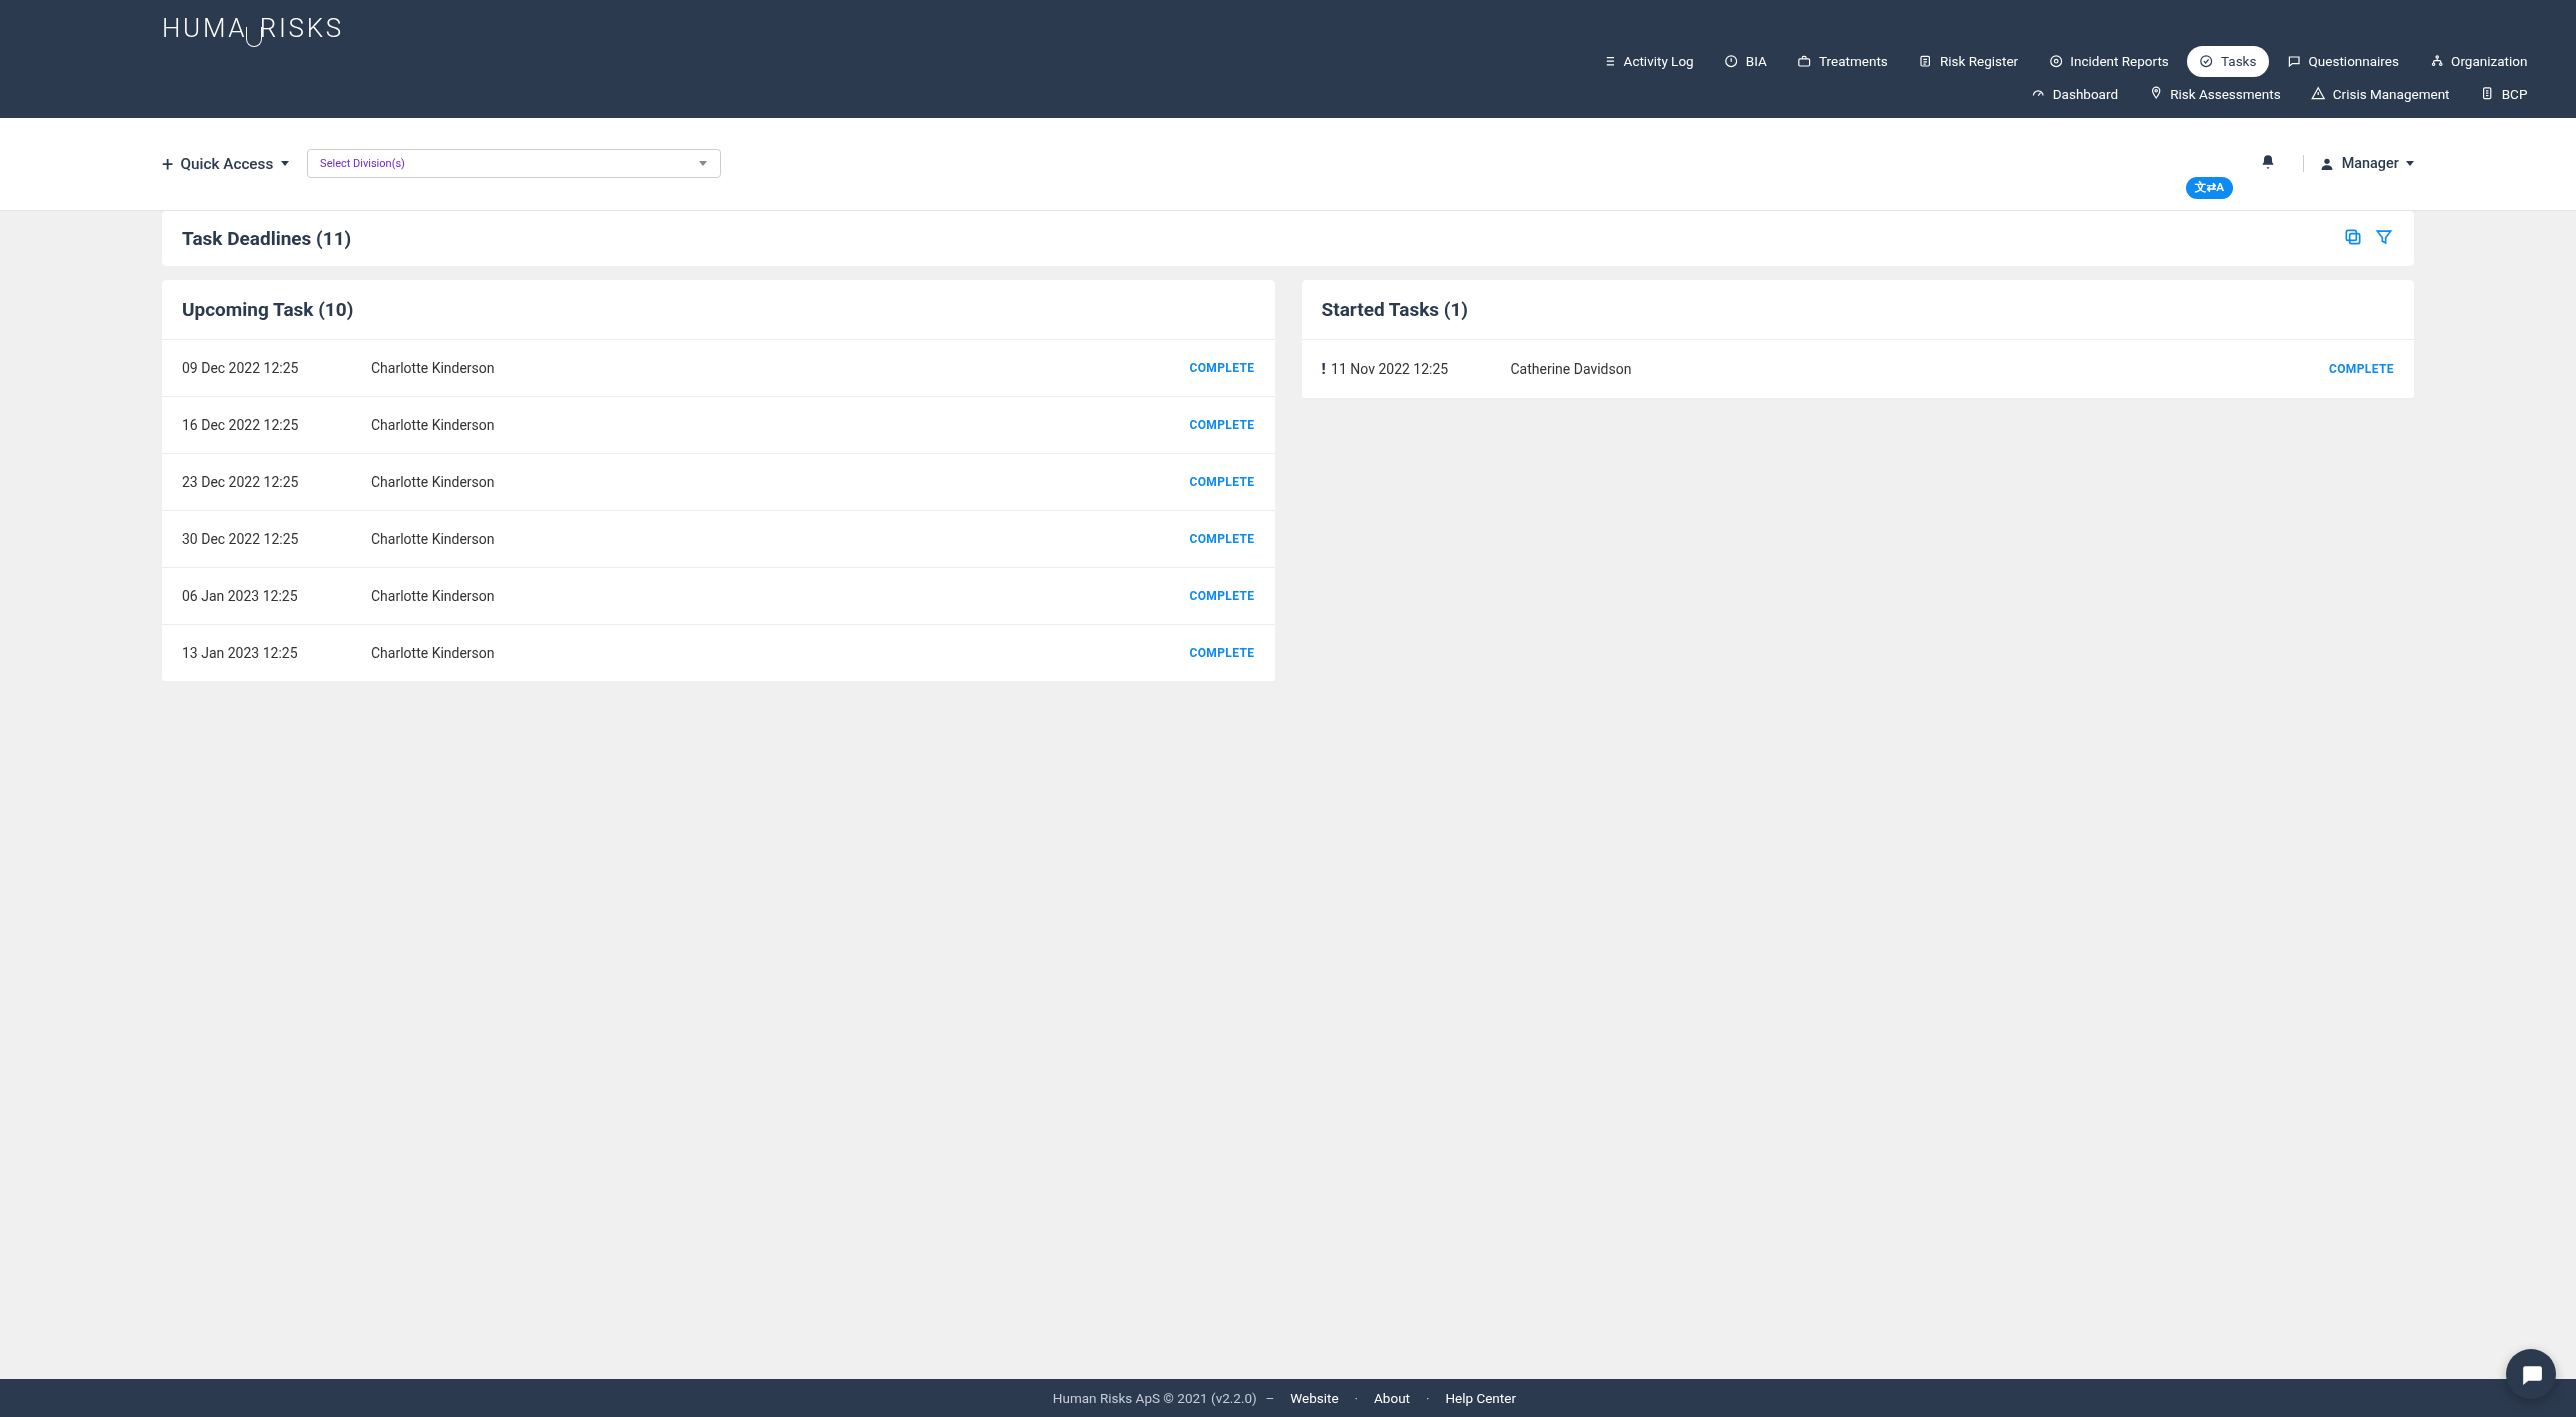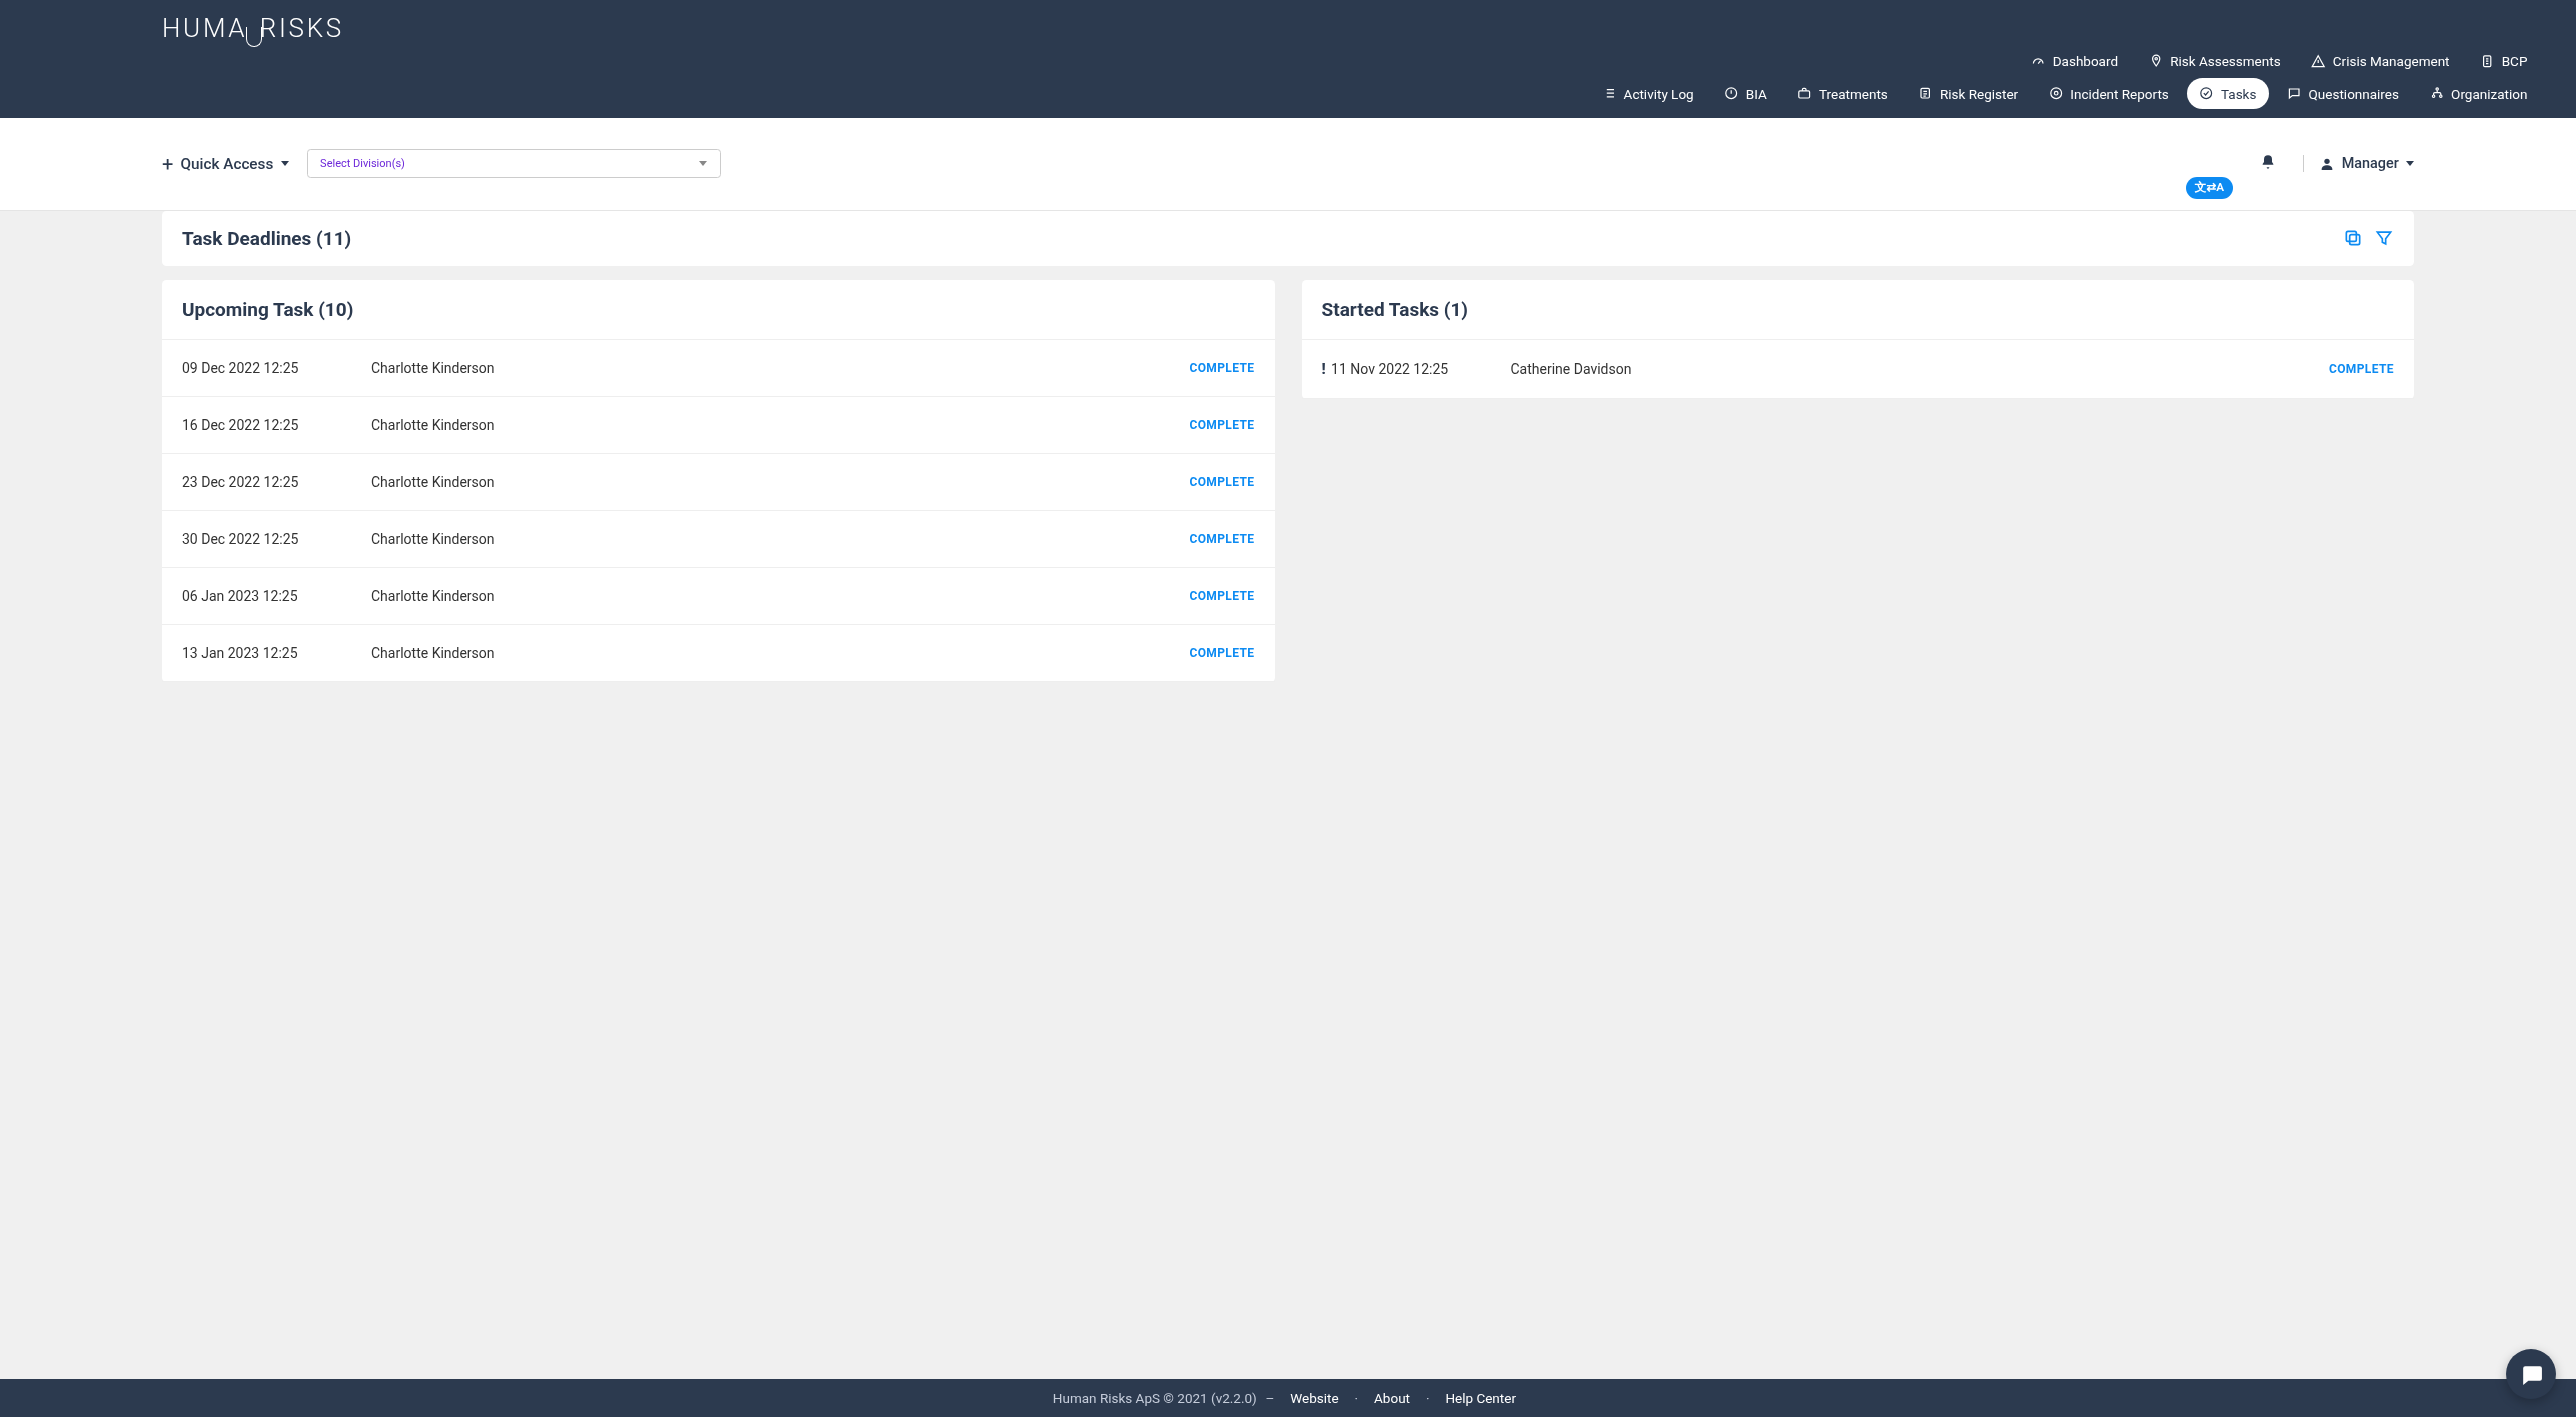--- a/index.html
+++ b/index.html
@@ -111,21 +111,20 @@
   }
   .card {
     background:#fff;
     border-radius:4.5px;
     margin-top:0;
   }
   .deadlines-card {
     padding:16px 20px;
     display:flex;
     justify-content:space-between;
-    align-items:center;
   }
   .section-title {
     font-size:19px;
     font-weight:700;
     color:#2c3a4f;
   }
   .card-actions { display:flex; gap:10.8px; }
   .card-actions svg { width:20px; height:20px; stroke:#0d8bf2; fill:none; stroke-width:2; cursor:pointer;}
 
   .two-col {
@@ -200,50 +199,20 @@
 
 </style>
 </head>
 <body>
 
 <div class="header">
   <div class="logo">
     HUMA<span class="curve"></span>RISKS
   </div>
   <div class="nav-rows">
-    <div class="nav-row" id="nav-row-2">
-        <div class="nav-item">
-          <svg viewBox="0 0 24 24">
-            <path d="M4 16a8 8 0 0 1 16 0"></path>
-            <path d="M12 16l4-5"></path>
-          </svg>
-          <span>Dashboard</span>
-        </div>
-        <div class="nav-item">
-          <svg viewBox="0 0 24 24">
-            <path d="M12 2a6 6 0 0 0-6 6c0 4 6 12 6 12s6-8 6-12a6 6 0 0 0-6-6z"></path>
-            <circle cx="12" cy="8" r="2"></circle>
-          </svg>
-          <span>Risk Assessments</span>
-        </div>
-        <div class="nav-item">
-          <svg viewBox="0 0 24 24">
-            <path d="M12 3l10 18H2L12 3z"></path>
-            <path d="M12 10v5M12 18h.01"></path>
-          </svg>
-          <span>Crisis Management</span>
-        </div>
-        <div class="nav-item">
-          <svg viewBox="0 0 24 24">
-            <rect x="6" y="3" width="12" height="18" rx="2"></rect>
-            <path d="M10 8h4M10 12h4M10 16h4"></path>
-          </svg>
-          <span>BCP</span>
-        </div>
-      </div>
     <div class="nav-row" id="nav-row-1">
         <div class="nav-item">
           <svg viewBox="0 0 24 24">
             <path d="M8 6h12M8 12h12M8 18h12M4 6h.01M4 12h.01M4 18h.01"></path>
           </svg>
           <span>Activity Log</span>
         </div>
         <div class="nav-item">
           <svg viewBox="0 0 24 24">
             <circle cx="12" cy="12" r="9"></circle>
@@ -286,20 +255,50 @@
           <span>Questionnaires</span>
         </div>
         <div class="nav-item">
           <svg viewBox="0 0 24 24">
             <circle cx="12" cy="5" r="2"></circle>
             <circle cx="6" cy="17" r="2"></circle>
             <circle cx="18" cy="17" r="2"></circle>
             <path d="M12 7v4m0 0H8a2 2 0 0 0-2 2v2m6-4h4a2 2 0 0 1 2 2v2"></path>
           </svg>
           <span>Organization</span>
+        </div>
+      </div>
+    <div class="nav-row" id="nav-row-2">
+        <div class="nav-item">
+          <svg viewBox="0 0 24 24">
+            <path d="M4 16a8 8 0 0 1 16 0"></path>
+            <path d="M12 16l4-5"></path>
+          </svg>
+          <span>Dashboard</span>
+        </div>
+        <div class="nav-item">
+          <svg viewBox="0 0 24 24">
+            <path d="M12 2a6 6 0 0 0-6 6c0 4 6 12 6 12s6-8 6-12a6 6 0 0 0-6-6z"></path>
+            <circle cx="12" cy="8" r="2"></circle>
+          </svg>
+          <span>Risk Assessments</span>
+        </div>
+        <div class="nav-item">
+          <svg viewBox="0 0 24 24">
+            <path d="M12 3l10 18H2L12 3z"></path>
+            <path d="M12 10v5M12 18h.01"></path>
+          </svg>
+          <span>Crisis Management</span>
+        </div>
+        <div class="nav-item">
+          <svg viewBox="0 0 24 24">
+            <rect x="6" y="3" width="12" height="18" rx="2"></rect>
+            <path d="M10 8h4M10 12h4M10 16h4"></path>
+          </svg>
+          <span>BCP</span>
         </div>
       </div>
   </div>
 </div>
 
 <div class="toolbar">
   <div class="quick-access">
     <span class="plus-icon">+</span>
     <span>Quick Access</span>
     <span class="caret-down"></span>

